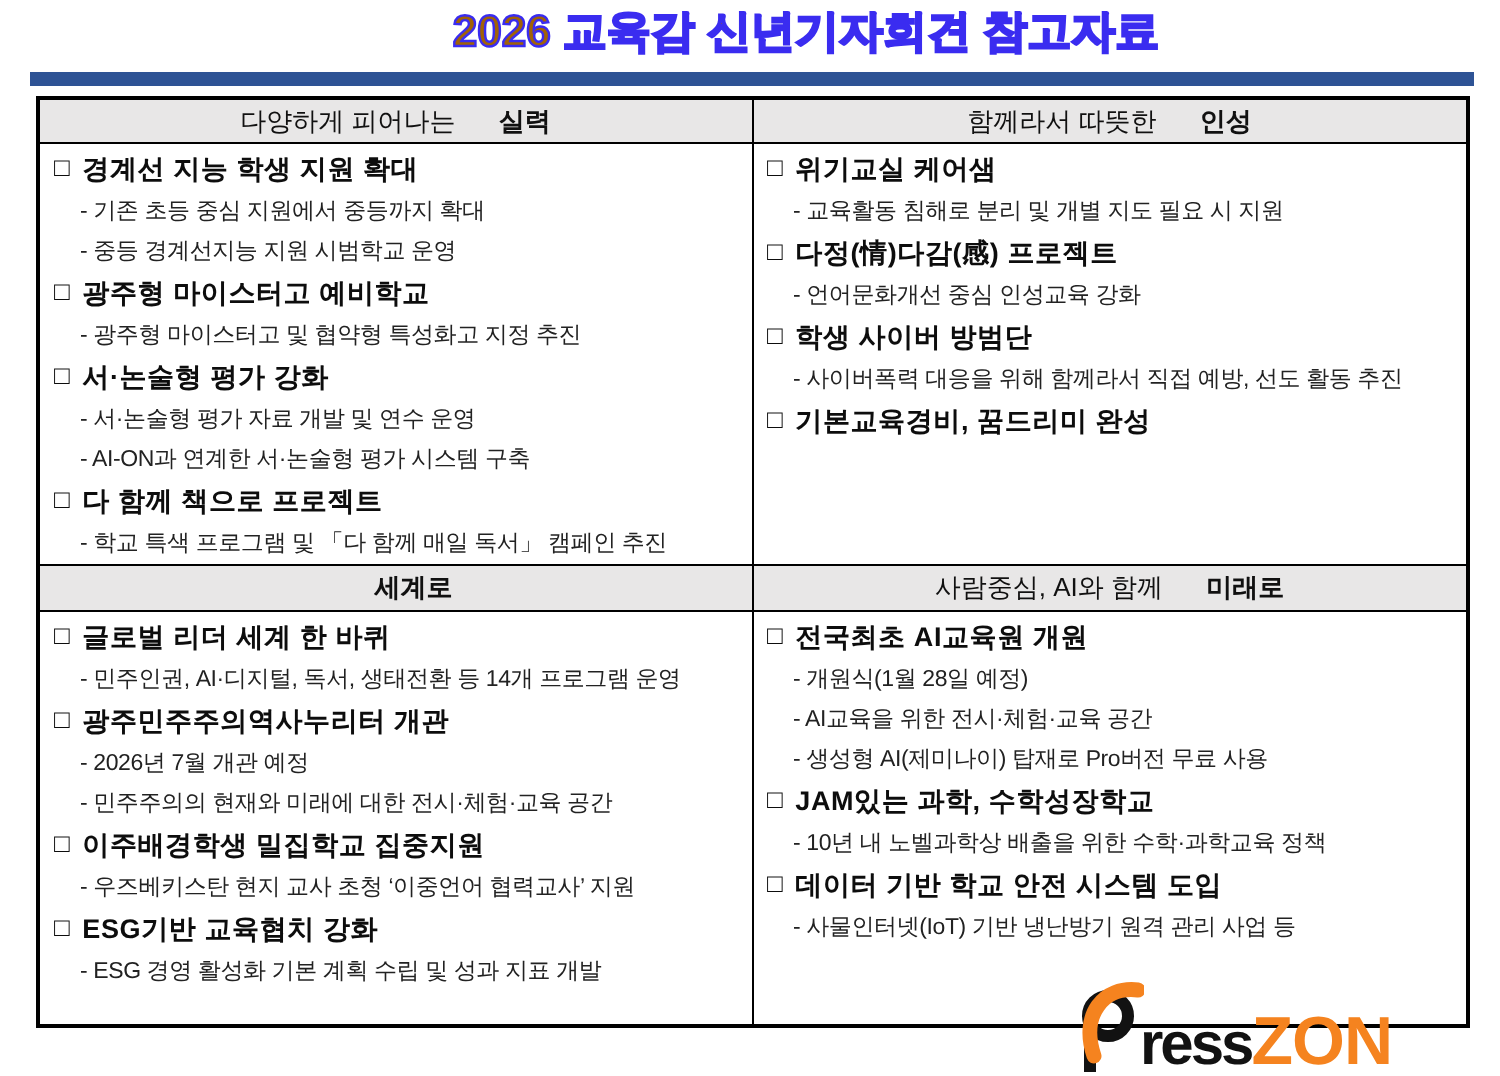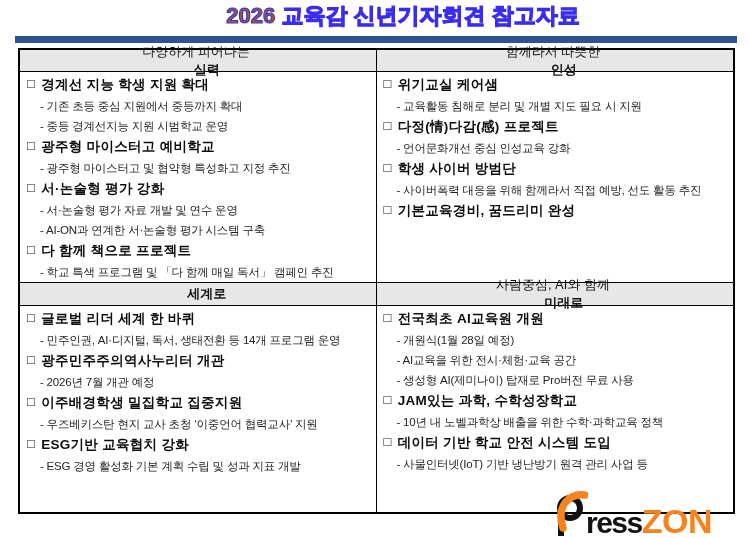--- a/index.html
+++ b/index.html
@@ -30,40 +30,40 @@
     box-sizing:border-box;border:2px solid #000;
     display:grid;
     grid-template-columns:1fr 1fr;
     grid-template-rows:22px 211px 23px 1fr;
     background:#fff;
   }
   .hcell{
     background:#e8e7e7;
     border-bottom:1px solid #000;
     display:flex;align-items:center;justify-content:center;
-    font-size:13px;color:#111;white-space:pre;flex-direction:column;
+    font-size:13px;color:#111;white-space:pre;
   }
   .hcell .bold-part{font-weight:bold;margin-left:18px;}
   .cl{border-right:1px solid #000;}
   .ccell{
     padding:2px 4px 0 7px;
     overflow:hidden;
   }
   .row2{border-bottom:1px solid #000;}
   .ititle{
     font-weight:bold;font-size:13.5px;line-height:22px;
     letter-spacing:0.3px;color:#0d0d0d;white-space:nowrap;
   }
   .cb{font-weight:bold;font-size:13px;margin-right:6px;position:relative;top:-1px;}
   .sub{
     font-size:11.5px;line-height:20px;padding-left:13px;
     color:#222;white-space:nowrap;letter-spacing:-0.2px;
   }
   .logo{
-    position:absolute;left:552px;top:491px;height:46px;
+    position:absolute;left:536px;top:491px;height:46px;
     display:flex;align-items:flex-end;z-index:5;
   }
   .logo svg{display:block;margin-right:-2px;}
   .logo .w-black{
     font-weight:800;font-size:30px;line-height:0.92;
     letter-spacing:-1.5px;color:#121212;
   }
   .logo .w-orange{
     font-weight:800;font-size:34px;line-height:0.88;
     letter-spacing:-0.5px;color:#f5831f;
@@ -111,20 +111,21 @@
   </div>
   <div class="hcell">
     <span>사람중심, AI와 함께 </span><span class="bold-part">미래로</span>
   </div>
 
   <div class="ccell cl">
     <div class="ititle"><span class="cb">□</span><span>글로벌 리더 세계 한 바퀴</span></div>
     <div class="sub">- 민주인권, AI·디지털, 독서, 생태전환 등 14개 프로그램 운영</div>
     <div class="ititle"><span class="cb">□</span><span>광주민주주의역사누리터 개관</span></div>
     <div class="sub">- 2026년 7월 개관 예정</div>
+    <div class="sub">- 민주주의의 현재와 미래에 대한 전시·체험·교육 공간</div>
     <div class="ititle"><span class="cb">□</span><span>이주배경학생 밀집학교 집중지원</span></div>
     <div class="sub">- 우즈베키스탄 현지 교사 초청 ‘이중언어 협력교사’ 지원</div>
     <div class="ititle"><span class="cb">□</span><span>ESG기반 교육협치 강화</span></div>
     <div class="sub">- ESG 경영 활성화 기본 계획 수립 및 성과 지표 개발</div>
   </div>
   <div class="ccell">
     <div class="ititle"><span class="cb">□</span><span>전국최초 AI교육원 개원</span></div>
     <div class="sub">- 개원식(1월 28일 예정)</div>
     <div class="sub">- AI교육을 위한 전시·체험·교육 공간</div>
     <div class="sub">- 생성형 AI(제미나이) 탑재로 Pro버전 무료 사용</div>

